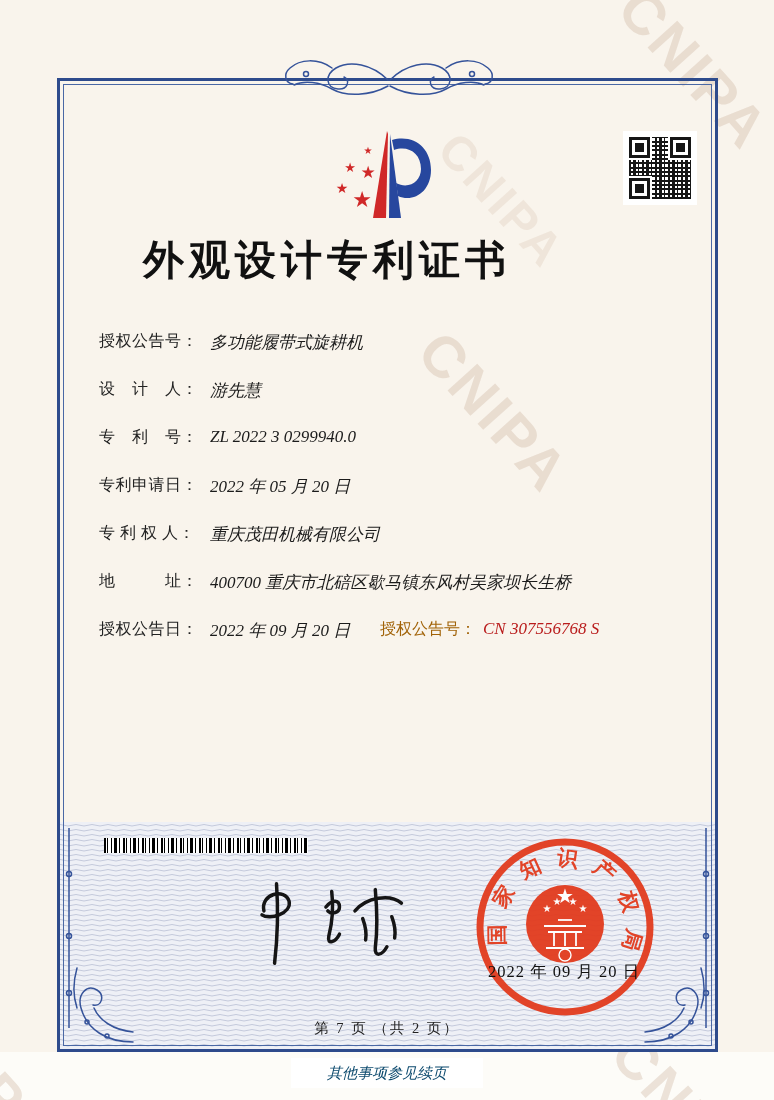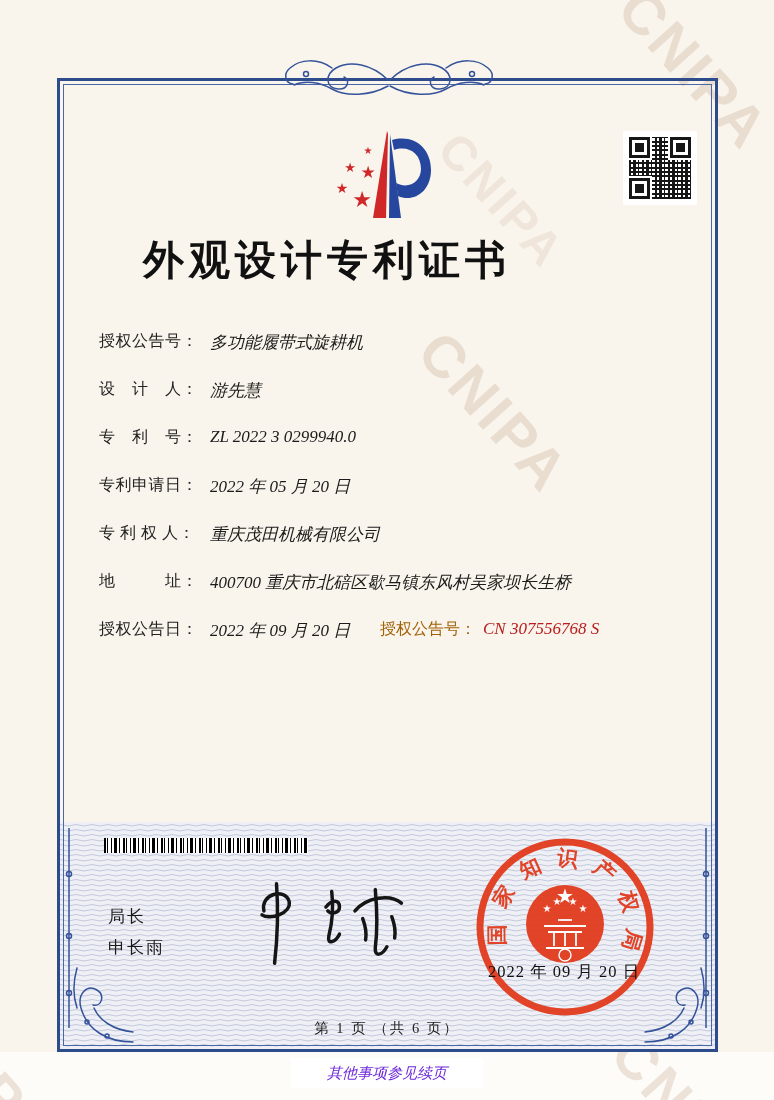--- a/index.html
+++ b/index.html
@@ -42,21 +42,21 @@
      repeating-linear-gradient(90deg,#000 0 2px,#fff 2px 3px,#000 3px 4px,#fff 4px 7px,#000 7px 8px,#fff 8px 10px,#000 10px 13px,#fff 13px 15px,#000 15px 16px,#fff 16px 19px);}
   .signer{position:absolute;left:108px;top:901px;font-family:"Liberation Sans","DejaVu Sans",sans-serif;
           font-size:17px;line-height:31px;color:#1a1a1a;letter-spacing:2px;}
   .signature{position:absolute;left:218px;top:878px;}
   .seal{position:absolute;left:474px;top:836px;opacity:.95;}
   .seal-date{position:absolute;left:488px;top:961px;width:150px;text-align:center;
              font-size:16.5px;color:#111;letter-spacing:1px;white-space:nowrap;}
   .page-info{position:absolute;left:0;width:774px;top:1019px;text-align:center;
              font-size:14.5px;letter-spacing:2px;color:#222;}
   .note-box{position:absolute;left:291px;top:1058px;width:192px;height:30px;background:#ffffff;
-            text-align:center;line-height:30px;font-size:15px;font-style:italic;color:#6d28d9;}
+            text-align:center;line-height:30px;font-size:15px;font-style:italic;color:#0c4a6e;}
   .flourish{position:absolute;}
   .orn{stroke:#35539a;fill:none;stroke-width:1.5;stroke-linecap:round;}
 </style>
 </head>
 <body>
 
 <div class="page">
 
   <div class="wm" style="left:655px;top:-25px;">CNIPA</div>
   <div class="wm" style="left:468px;top:122px;font-size:48px;color:rgba(203,176,156,.22);">CNIPA</div>
@@ -217,24 +217,20 @@
   <svg class="flourish" style="left:643px;top:966px;" width="72" height="80" viewBox="0 0 72 80">
     <g class="orn" transform="translate(72,0) scale(-1,1)">
       <path d="M70 76 C44 76 24 64 18 42 C14 28 24 18 34 24 C42 29 39 41 30 39"></path>
       <path d="M70 66 C50 64 36 54 31 42"></path>
       <path d="M14 42 C10 30 10 16 14 2"></path>
       <circle cx="44" cy="70" r="2"></circle>
         <circle cx="24" cy="56" r="2"></circle>
     </g>
   </svg>
 
-  <div class="signer">
-    <div>局长</div>
-    <div>申长雨</div>
-  </div>
 
   <svg class="signature" width="210" height="92" viewBox="0 0 190 95">
     <g fill="none" stroke="#151515" stroke-width="3.6" stroke-linecap="round">
       <path d="M34 34 C30 16 56 10 60 24 C63 36 40 44 32 38"></path>
       <path d="M47 6 C49 34 48 62 45 88"></path>
       <path d="M98 30 C104 22 112 22 112 30 C112 36 104 38 100 34"></path>
       <path d="M104 14 C106 30 104 48 101 60 C99 70 108 66 112 58"></path>
       <path d="M128 34 C140 20 164 16 176 26"></path>
       <path d="M149 12 C151 34 151 56 149 72 C148 82 156 80 161 71"></path>
       <path d="M136 42 C139 50 140 58 139 64"></path>
@@ -264,16 +260,16 @@
         <path d="M80 96 V110"></path>
           <path d="M91 96 V110"></path>
           <path d="M102 96 V110"></path>
         <path d="M72 112 H110"></path>
           <circle cx="91" cy="119" r="6" stroke-width="1.4"></circle>
       </g>
     </g>
   </svg>
   <div class="seal-date">2022 年 09 月 20 日</div>
 
-  <div class="page-info">第 1 页 （共 6 页）</div>
+  <div class="page-info">第 7 页 （共 2 页）</div>
   <div class="note-box">其他事项参见续页</div>
 
 </div>
 
 </body></html>

